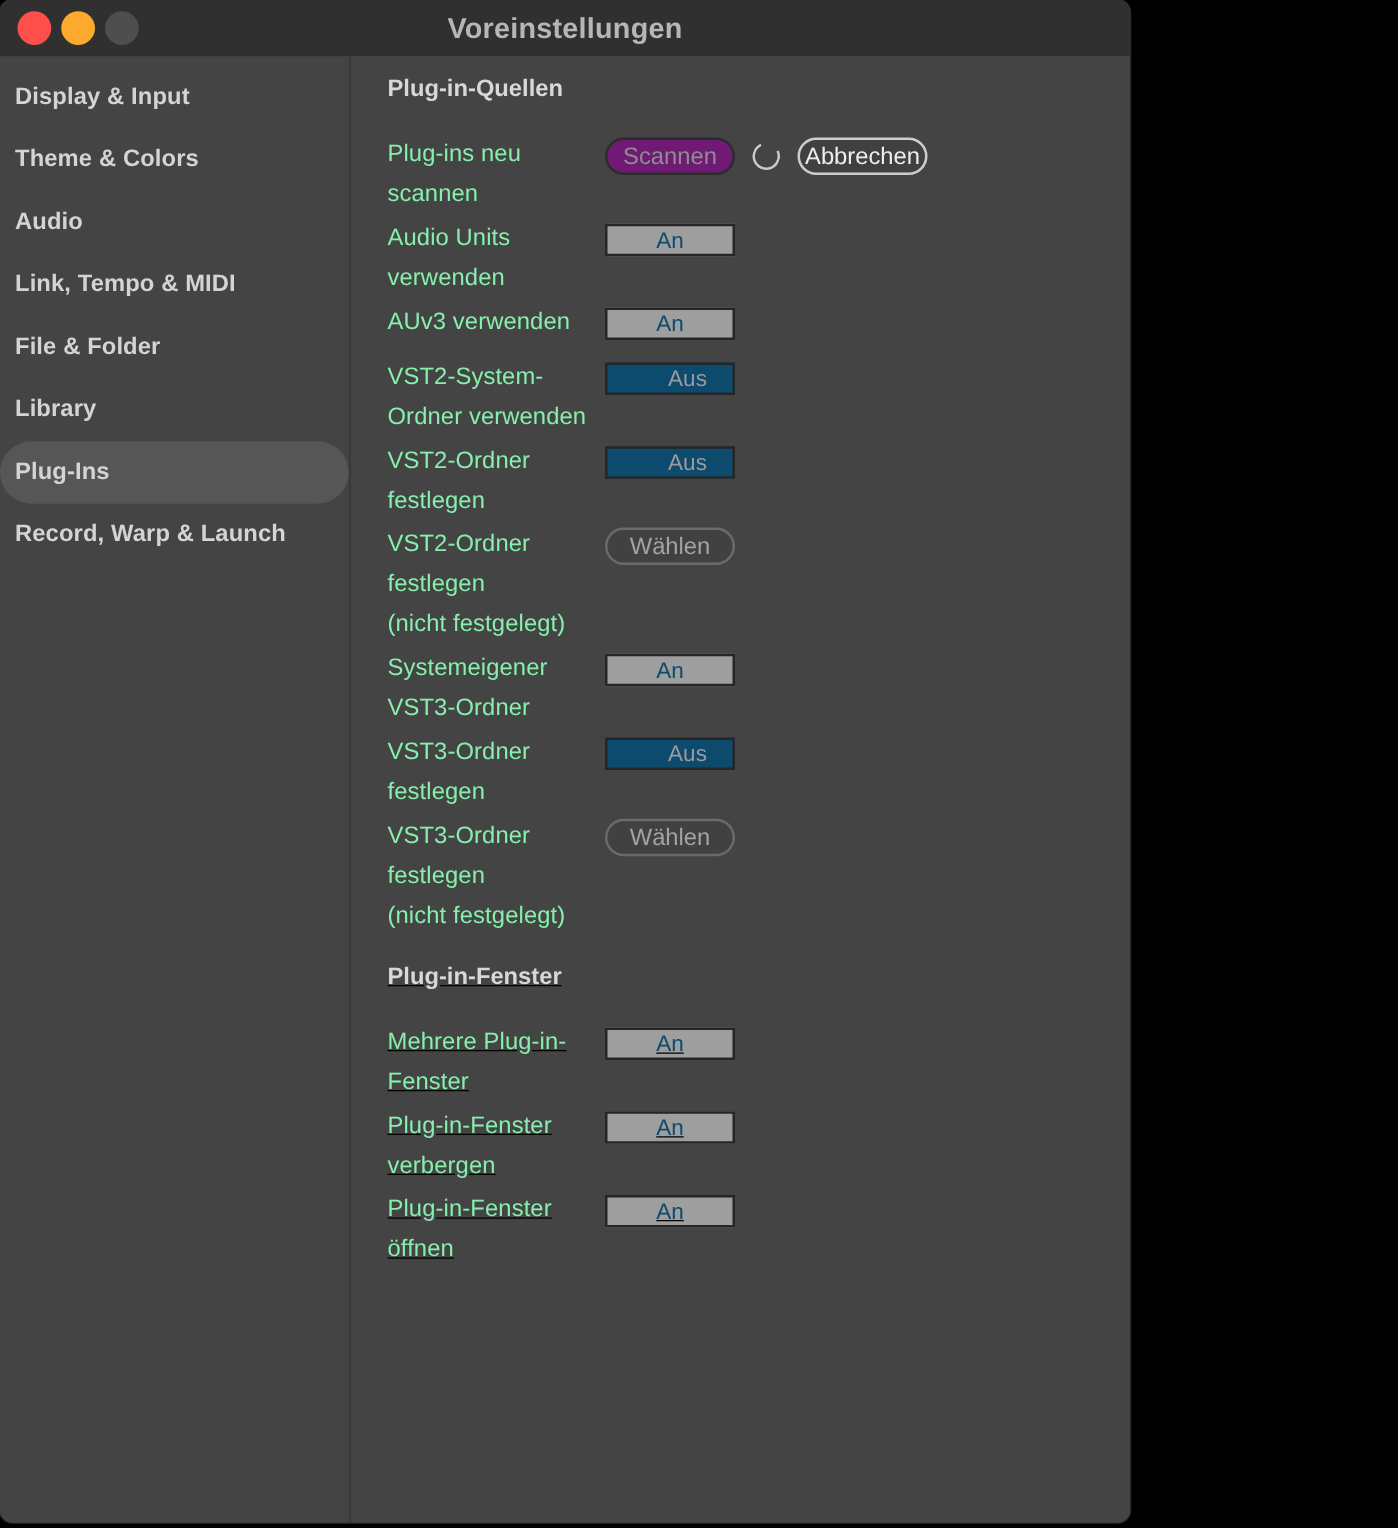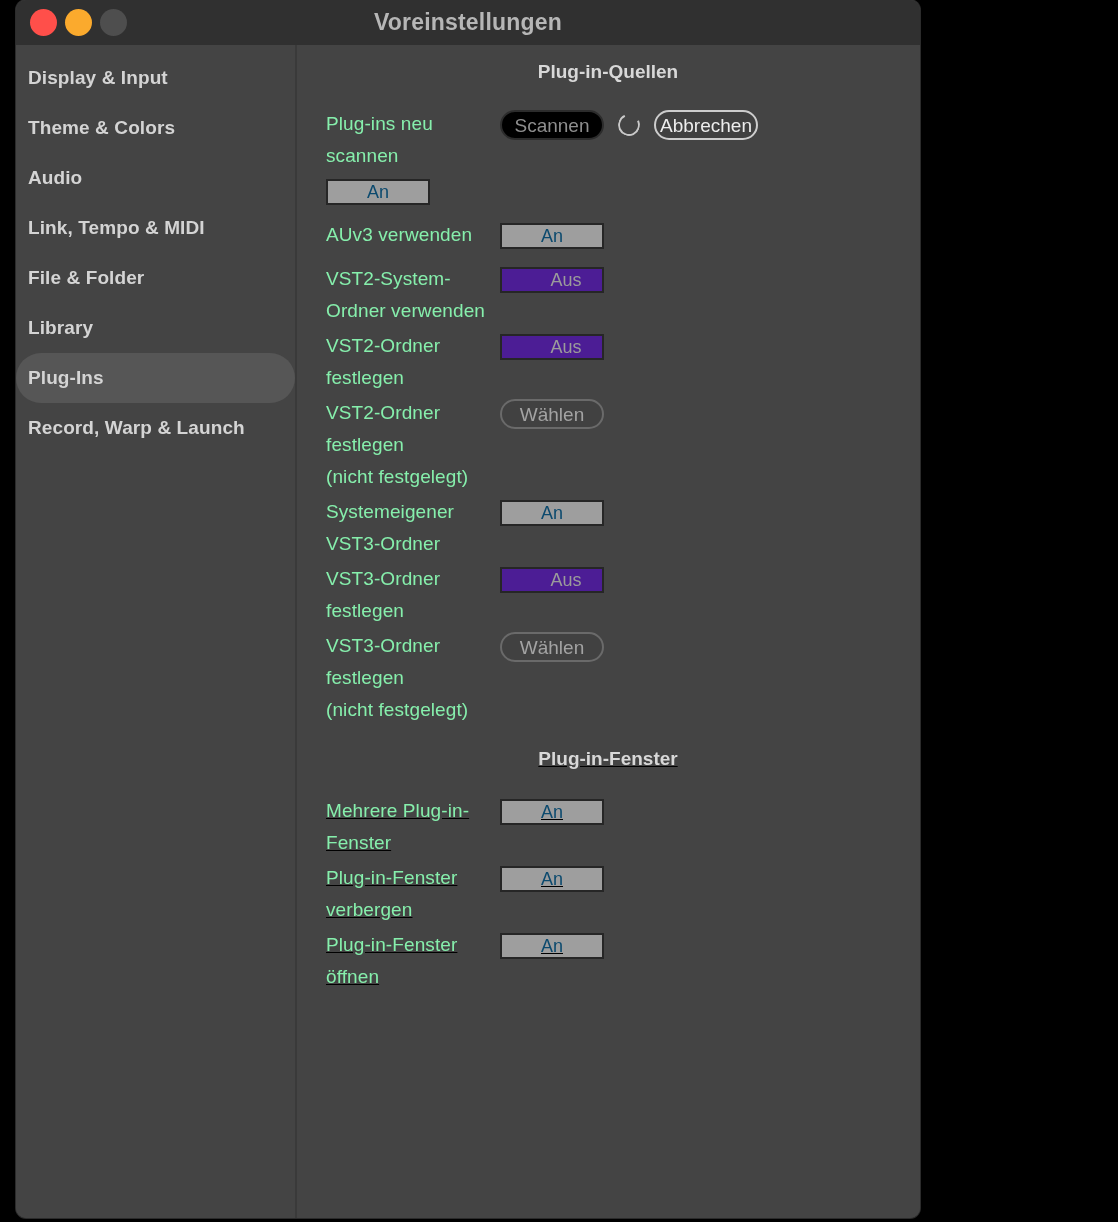--- a/index.html
+++ b/index.html
@@ -7,21 +7,21 @@
   html, body {
     width: 1118px;
     height: 1222px;
     background: #000000;
     font-family: "Liberation Sans", sans-serif;
     overflow: hidden;
   }
 
   .window {
     position: absolute;
-    left: 16px; top: 0;
+    left: 0; top: 0;
     width: 904px;
     height: 1218px;
     background: #444444;
     border-radius: 10px;
     overflow: hidden;
     box-shadow: 0 0 0 1px #2b2b2b;
   }
 
   
   .titlebar {
@@ -94,21 +94,20 @@
     padding: 0;
     position: relative;
   }
 
   .section {
     padding-left: 29px;
     padding-right: 30px;
   }
   .section-header {
     display: flex;
-    align-items: center;
     gap: 14px;
     height: 36px;
     flex-direction: column;
   }
   .section-title {
     font-size: 19px;
     font-weight: bold;
     color: #d8d8d8;
     white-space: nowrap;
   }
@@ -149,36 +148,36 @@
     height: 26px;
     border: 2px solid #262626;
     font-size: 18px;
     font-family: "Liberation Sans", sans-serif;
     display: flex;
     align-items: center;
     justify-content: center;
     line-height: 1;
   }
   .toggle.on  { background: #9e9e9e; color: #0c4a6e; }
-  .toggle.off { background: #4c1d95; color: #9b9b9b; padding-left: 28px; }
+  .toggle.off { background: #0c4a6e; color: #9b9b9b; padding-left: 28px; }
 
   
   .pill {
     height: 30px;
     border-radius: 15px;
     font-size: 19px;
     display: inline-flex;
     align-items: center;
     justify-content: center;
     padding: 0 14px;
     line-height: 1;
   }
   .pill.scan {
     width: 104px;
-    background: #000000;
+    background: #701a75;
     border: 2px solid #2c2c2c;
     color: #8e8e8e;
     padding: 0;
   }
   .pill.cancel {
     background: #404040;
     border: 2px solid #cdcdcd;
     color: #ededed;
     width: 104px;
     padding: 0;
@@ -260,20 +259,21 @@
               <div class="row-label">Plug-ins neu scannen</div>
               <div class="row-control">
                 <div class="scan-group">
                   <div class="pill scan">Scannen</div>
                   <div class="spinner"></div>
                   <div class="pill cancel">Abbrechen</div>
                 </div>
               </div>
             </div>
             <div class="row">
+              <div class="row-label">Audio Units verwenden</div>
               <div class="row-control">
                 <div class="toggle on">An</div>
               </div>
             </div>
             <div class="row">
               <div class="row-label">AUv3 verwenden</div>
               <div class="row-control">
                 <div class="toggle on">An</div>
               </div>
             </div>

